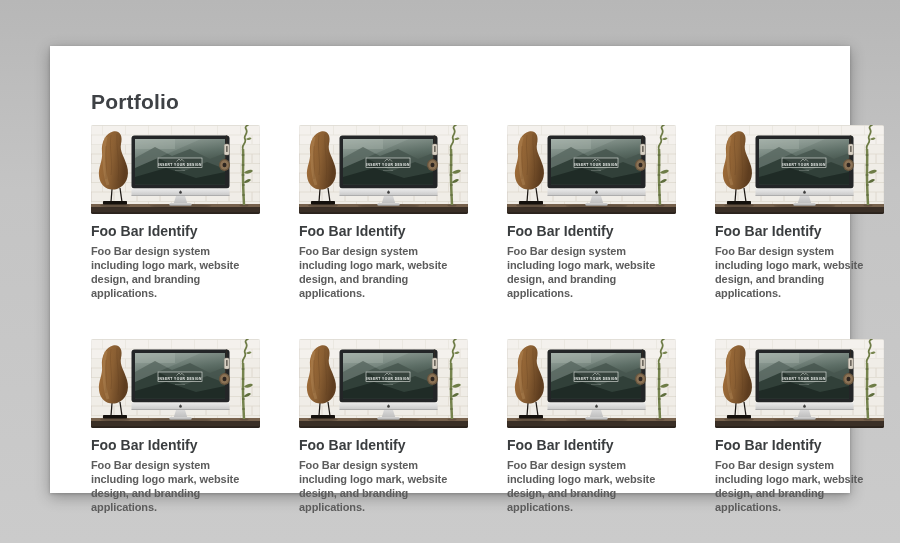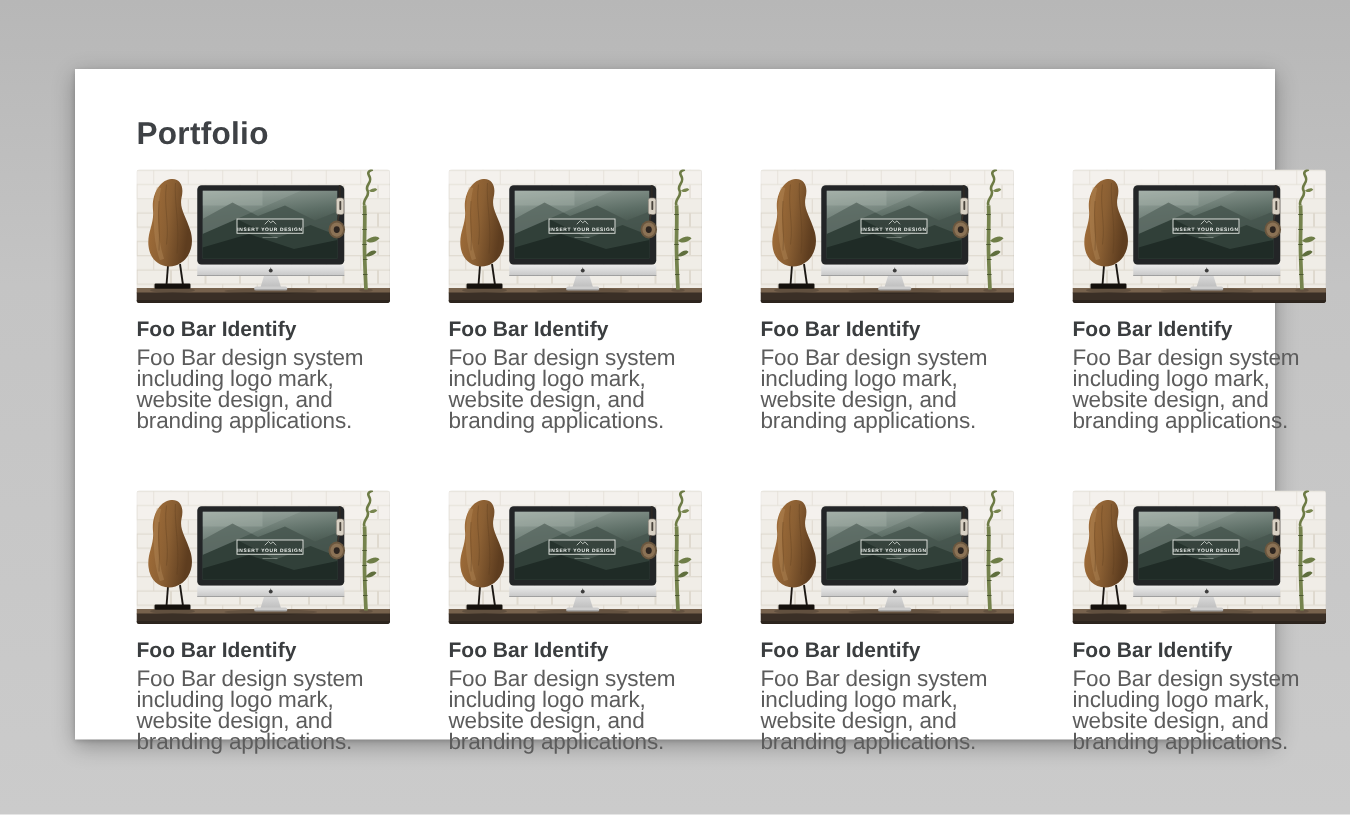--- a/index.html
+++ b/index.html
@@ -10,42 +10,42 @@
     font-family: "Liberation Sans", sans-serif;
   }
   .page-card {
     position: absolute; left: 50px; top: 46px;
     width: 800px; height: 447px;
     background: #ffffff;
     box-shadow: 0 4px 14px rgba(0,0,0,0.30), 0 1px 3px rgba(0,0,0,0.18);
     padding: 27px 41px 28px 41px;
   }
   h1.page-title {
-    margin: 4px 0 11px 0;
+    margin: 16px 0 11px 0;
     font-size: 21px; line-height: 25px; font-weight: 700;
     color: #3e4145; letter-spacing: 0.2px;
   }
   .grid {
     display: grid;
     grid-template-columns: repeat(4, 169px);
     column-gap: 14px; row-gap: 34px; gap: 39px;
   }
   .card { width: 169px; }
   svg.thumb {
     display: block; width: 169px; height: 89px;
     border-radius: 2px; cursor: pointer;
   }
   .item-title {
     margin: 9px 0 0 0;
     font-size: 14px; line-height: 16px; font-weight: 700;
     color: #3a3d3f;
   }
   .item-desc {
     margin: 5px 0 0 0;
-    font-size: 15px; line-height: 14px; font-weight: 400;
+    font-size: 11px; line-height: 14px; font-weight: 700;
     color: #5c5c5c; letter-spacing: -0.1px;
   }
   .sprite { position: absolute; width: 0; height: 0; }
 </style>
 </head>
 <body>
 
 <svg class="sprite" aria-hidden="true">
   <defs>
     <pattern id="bricks" width="46" height="38" patternUnits="userSpaceOnUse">

